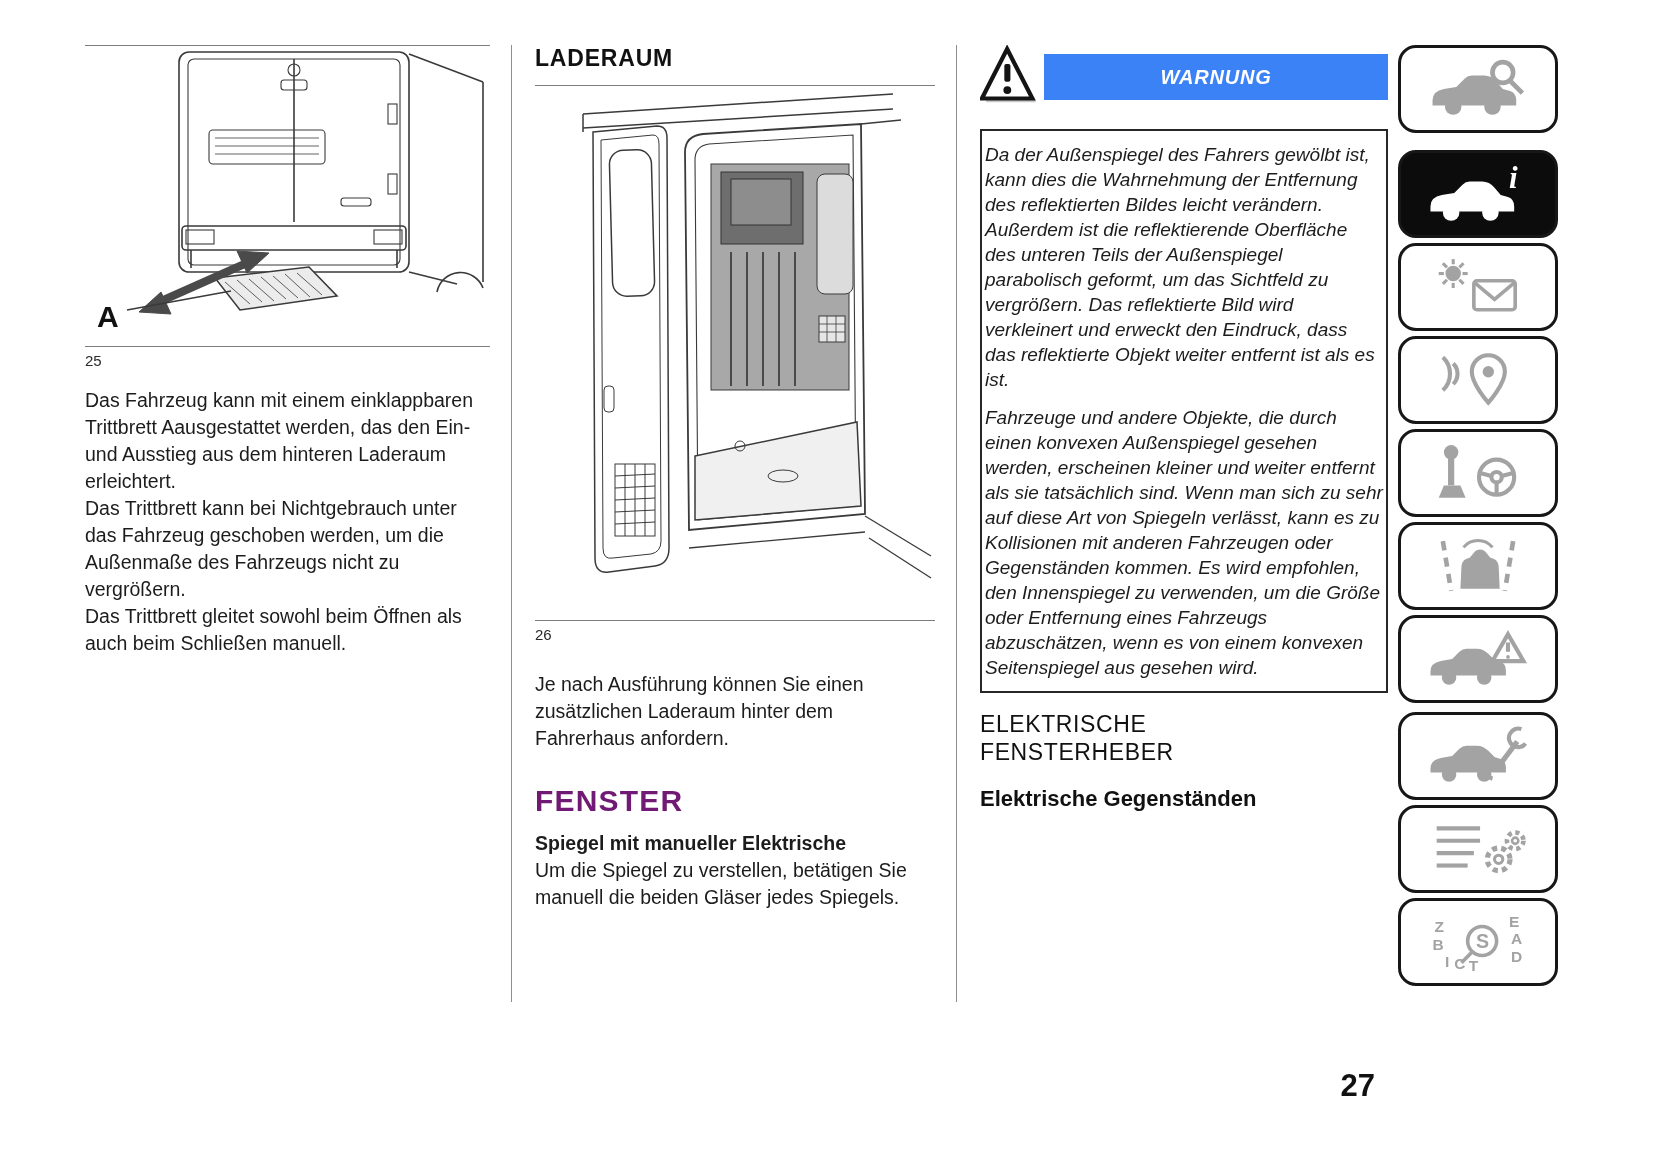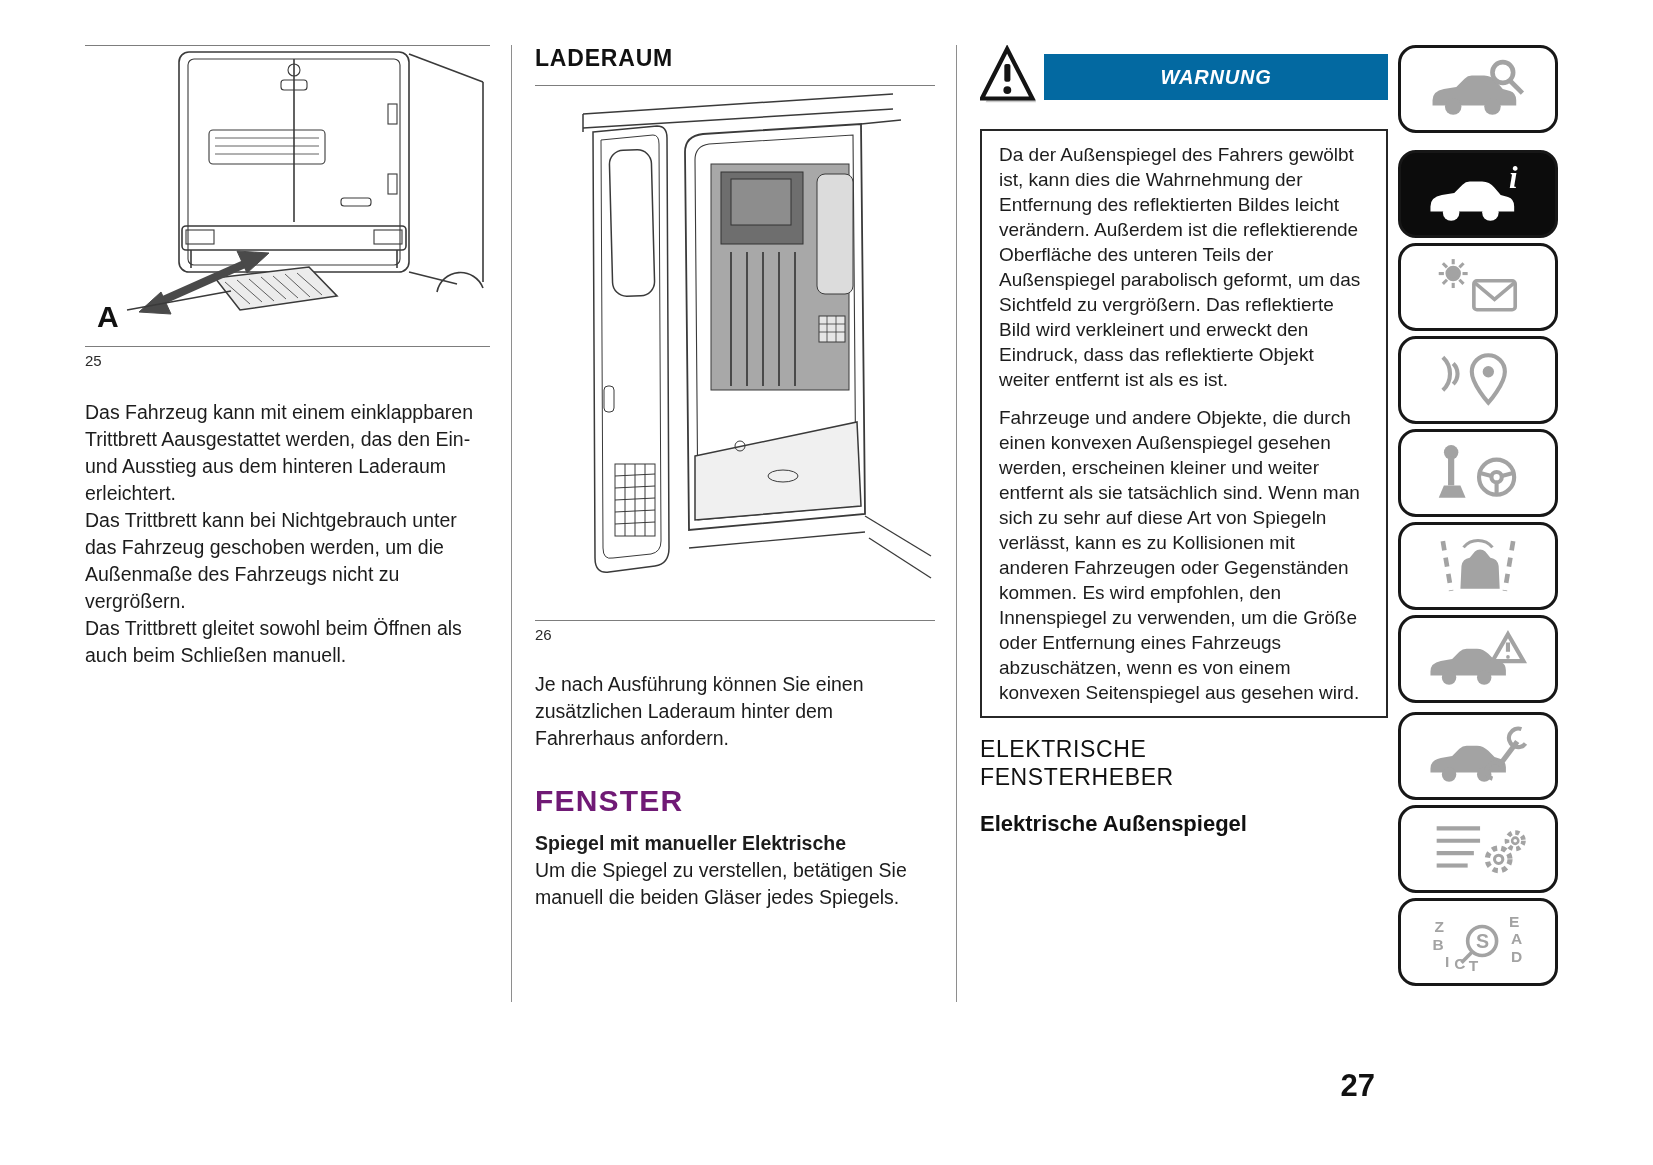--- a/index.html
+++ b/index.html
@@ -16,35 +16,35 @@
   .col-right { position:absolute; left:980px; top:45px; width:408px; }
 
   figure.figure { position:relative; border-top:1px solid #7d7d7d; border-bottom:1px solid #7d7d7d; overflow:hidden; }
   .fig25 { height:302px; }
   .fig26 { height:536px; margin-top:13px; }
   .caption { font-size:15px; color:#2a2a2a; margin-top:5px; }
 
   .body { font-size:19.5px; line-height:27px; color:#1c1c1c; }
   .preline { white-space:pre-line; }
 
-  .col-left .body { margin-top:30px; }
+  .col-left .body { margin-top:18px; }
 
   .h-section-sm { font-size:23px; font-weight:bold; letter-spacing:.8px; color:#111; }
   .h-chapter    { font-size:30px; font-weight:bold; letter-spacing:1.2px; margin-top:32px; color:#701a75; }
   .h-sub        { font-size:21.5px; font-weight:bold; letter-spacing:.4px; margin-top:24px; color:#111; }
   .col-mid .body.first { margin-top:28px; }
   .lead-bold { font-weight:bold; margin-top:12px; }
 
   
   .warn-header { display:flex; align-items:center; height:64px; }
   .warn-icon { flex:0 0 64px; display:flex; align-items:center; }
-  .warn-bar { flex:1; height:46px; background:#0369a1; display:flex; align-items:center; justify-content:center; }
+  .warn-bar { flex:1; height:46px; background:#3b82f6; display:flex; align-items:center; justify-content:center; }
   .warn-bar span { color:#ffffff; font-weight:bold; font-style:italic; font-size:20px; letter-spacing:.8px; }
-  .warn-box { margin-top:20px; border:2px solid #272727; padding:11px 17px;
-    font-size:19px; line-height:25px; color:#1c1c1c; }
+  .warn-box { margin-top:20px; border:2px solid #272727; padding:11px 3px;
+    font-style:italic; font-size:19px; line-height:25px; color:#1c1c1c; }
   .warn-box p + p { margin-top:13px; }
   .col-right .h-big { font-size:23px; font-weight:normal; line-height:28px; letter-spacing:.6px; margin-top:17px; color:#111; }
   .h-sub2 { font-size:22px; font-weight:bold; margin-top:20px; color:#111; }
   .col-right .body { margin-top:9px; }
 
   
   .sidebar { position:absolute; left:1398px; top:45px; width:164px; height:985px; }
   .tab { position:absolute; left:0; width:160px; height:88px; background:#fff;
     border:3px solid #171717; border-radius:18px; color:#a3a3a3;
     display:flex; align-items:center; justify-content:center; cursor:pointer; }
@@ -197,21 +197,21 @@
       </div>
     </div>
 
     <div class="warn-box">
       <p>Da der Außenspiegel des Fahrers gewölbt ist, kann dies die Wahrnehmung der Entfernung des reflektierten Bildes leicht verändern. Außerdem ist die reflektierende Oberfläche des unteren Teils der Außenspiegel parabolisch geformt, um das Sichtfeld zu vergrößern. Das reflektierte Bild wird verkleinert und erweckt den Eindruck, dass das reflektierte Objekt weiter entfernt ist als es ist.</p>
       <p>Fahrzeuge und andere Objekte, die durch einen konvexen Außenspiegel gesehen werden, erscheinen kleiner und weiter entfernt als sie tatsächlich sind. Wenn man sich zu sehr auf diese Art von Spiegeln verlässt, kann es zu Kollisionen mit anderen Fahrzeugen oder Gegenständen kommen. Es wird empfohlen, den Innenspiegel zu verwenden, um die Größe oder Entfernung eines Fahrzeugs abzuschätzen, wenn es von einem konvexen Seitenspiegel aus gesehen wird.</p>
     </div>
 
     <h3 class="h-big preline">ELEKTRISCHE
 FENSTERHEBER</h3>
-    <h4 class="h-sub2">Elektrische Außenspiegel</h4>
+    <h4 class="h-sub2">Elektrische Gegenständen</h4>
   </section>
 
   <nav class="sidebar">
 
     <div class="tab" style="top:0px">
       <svg viewBox="0 0 100 60">
         <g fill="currentColor">
           <path d="M6 41 q0-9 11-11 l12-2 8-8 q3-3 7-3 h12 q7 0 12 6 l6 7 7 2 q6 2 6 9 v5 H6 z"></path>
           <circle cx="26" cy="47" r="8"></circle>
             <circle cx="64" cy="47" r="8"></circle>

